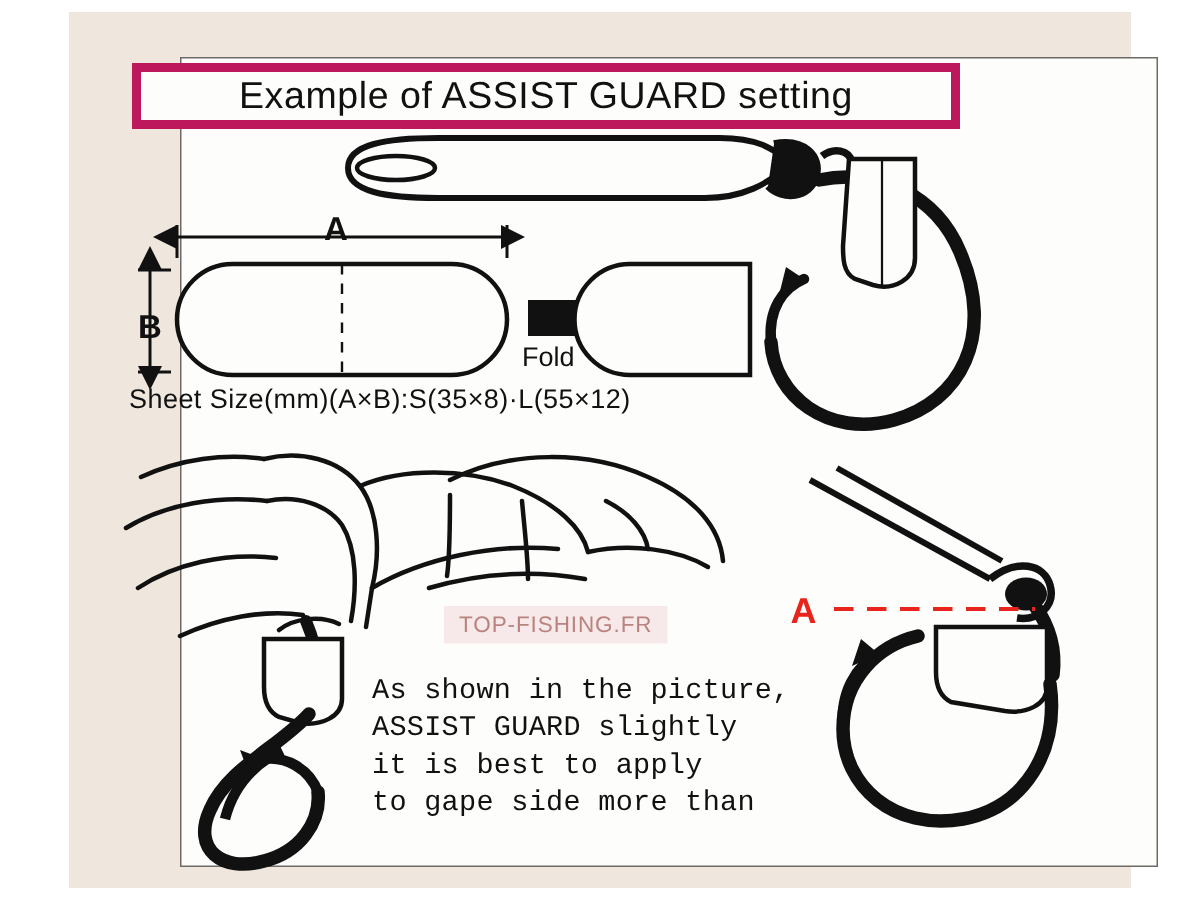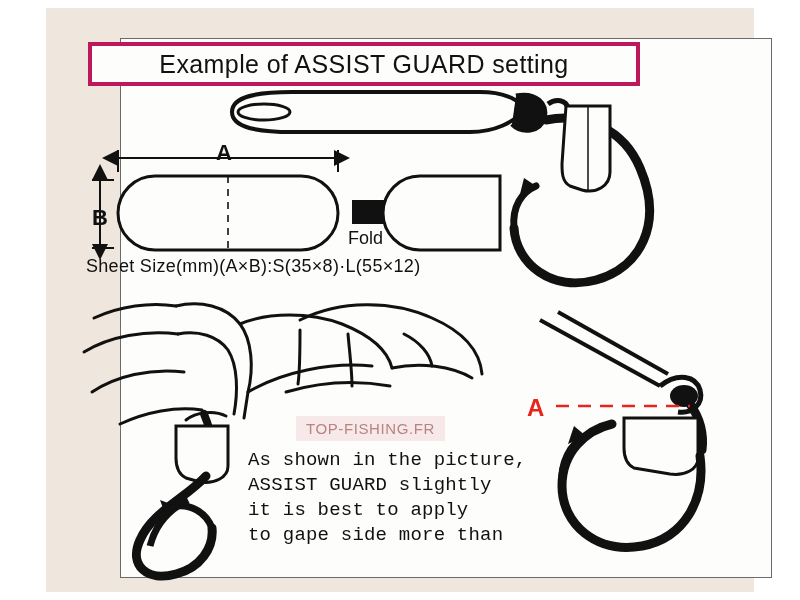--- a/index.html
+++ b/index.html
@@ -39,21 +39,21 @@
     border: 1px solid #6e6a66;
     box-sizing: border-box;
   }
   
   .title-box {
     position: absolute;
     left: 88px;
     top: 42px;
     width: 552px;
     height: 44px;
-    border: 4px solid #be185d;
+    border: 6px solid #be185d;
     box-sizing: border-box;
     background: #fdfdfb;
   }
   .title-text {
     position: absolute;
     left: 0;
     top: 0;
     width: 100%;
     height: 100%;
     display: flex;
@@ -128,21 +128,20 @@
   .watermark {
     position: absolute;
     left: 296px;
     top: 404px;
     padding: 4px 10px;
     background: rgba(245, 228, 228, 0.82);
     color: #b9837f;
     font-size: 15px;
     letter-spacing: 0.6px;
     font-family: "Liberation Sans", sans-serif;
-    margin-top: 12px;
   }
   svg.art {
     position: absolute;
     left: 0;
     top: 0;
     width: 800px;
     height: 600px;
     pointer-events: none;
   }
 </style>

